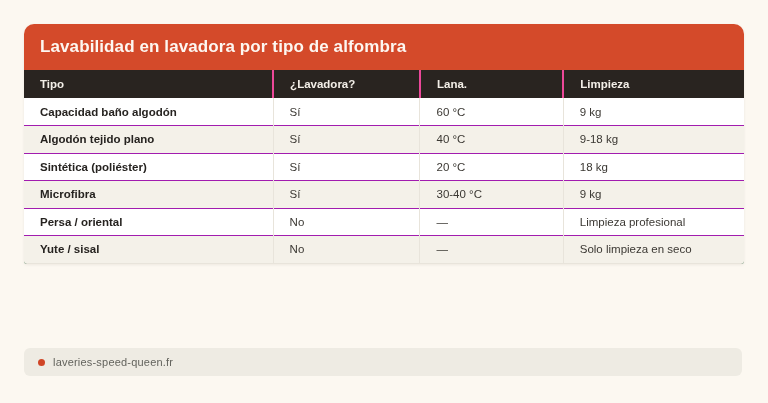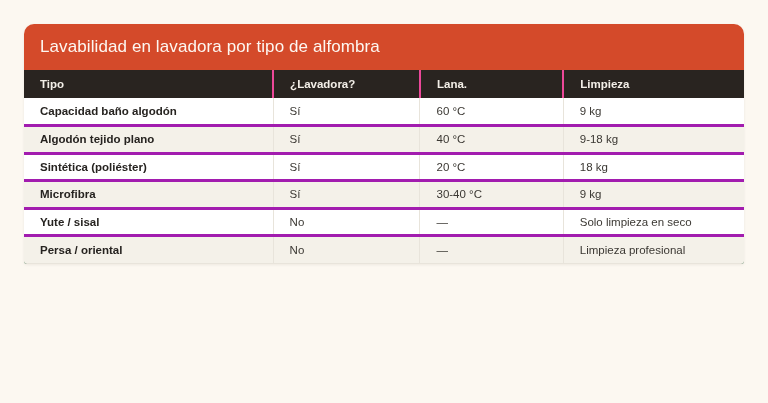--- a/index.html
+++ b/index.html
@@ -25,21 +25,21 @@
   .card-title-bar {
     background: #d44a2a;
     height: 46px;
     display: flex;
     align-items: center;
     padding: 0 16px;
   }
   .card-title {
     color: #fdf7f1;
     font-size: 17px;
-    font-weight: normal;
+    font-weight: bold;
     letter-spacing: 0.1px;
   }
   table.data-table {
     width: 100%;
     border-collapse: collapse;
     table-layout: fixed;
     background: #14532d;
   }
   col.c1 { width: 34.6%; }
   col.c2 { width: 20.4%; }
@@ -54,21 +54,21 @@
     height: 28px;
     padding: 0 16px;
     border-left: 2px solid #ec4899;
   }
   thead th:first-child { border-left: none; }
   tbody td {
     font-size: 11.5px;
     color: #3b3833;
     height: 27.5px;
     padding: 0 16px;
-    border-top: 3px solid #a21caf;
+    border-top: 1px solid #a21caf;
     border-left: 1px solid #e8e4db;
     white-space: nowrap;
     overflow: hidden;
   }
   tbody td:first-child {
     border-left: none;
     font-weight: bold;
     color: #262320;
   }
   tbody tr:first-child td { border-top: none; }
@@ -143,30 +143,34 @@
             <td>20 °C</td>
             <td>18 kg</td>
           </tr>
           <tr>
             <td>Microfibra</td>
             <td>Sí</td>
             <td>30-40 °C</td>
             <td>9 kg</td>
           </tr>
           <tr>
+            <td>Persa / oriental</td>
+            <td>No</td>
+            <td>—</td>
+            <td>Limpieza profesional</td>
+          </tr>
+          <tr>
             <td>Yute / sisal</td>
             <td>No</td>
             <td>—</td>
             <td>Solo limpieza en seco</td>
-          </tr>
-          <tr>
-            <td>Persa / oriental</td>
-            <td>No</td>
-            <td>—</td>
-            <td>Limpieza profesional</td>
           </tr>
         </tbody>
     </table>
 
   </div>
 
+  <div class="footer-bar">
+    <span class="footer-dot"></span>
+    <span class="footer-text">laveries-speed-queen.fr</span>
+  </div>
 
 </div>
 
 </body></html>

